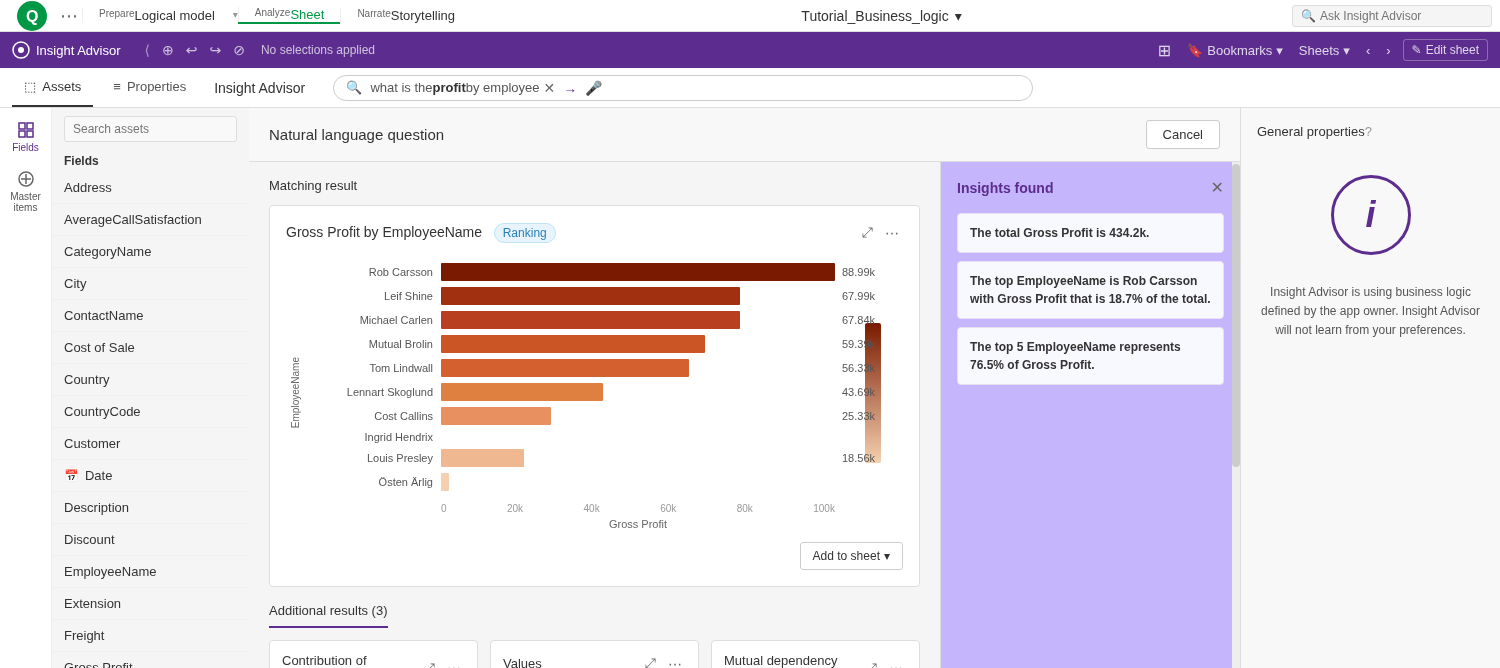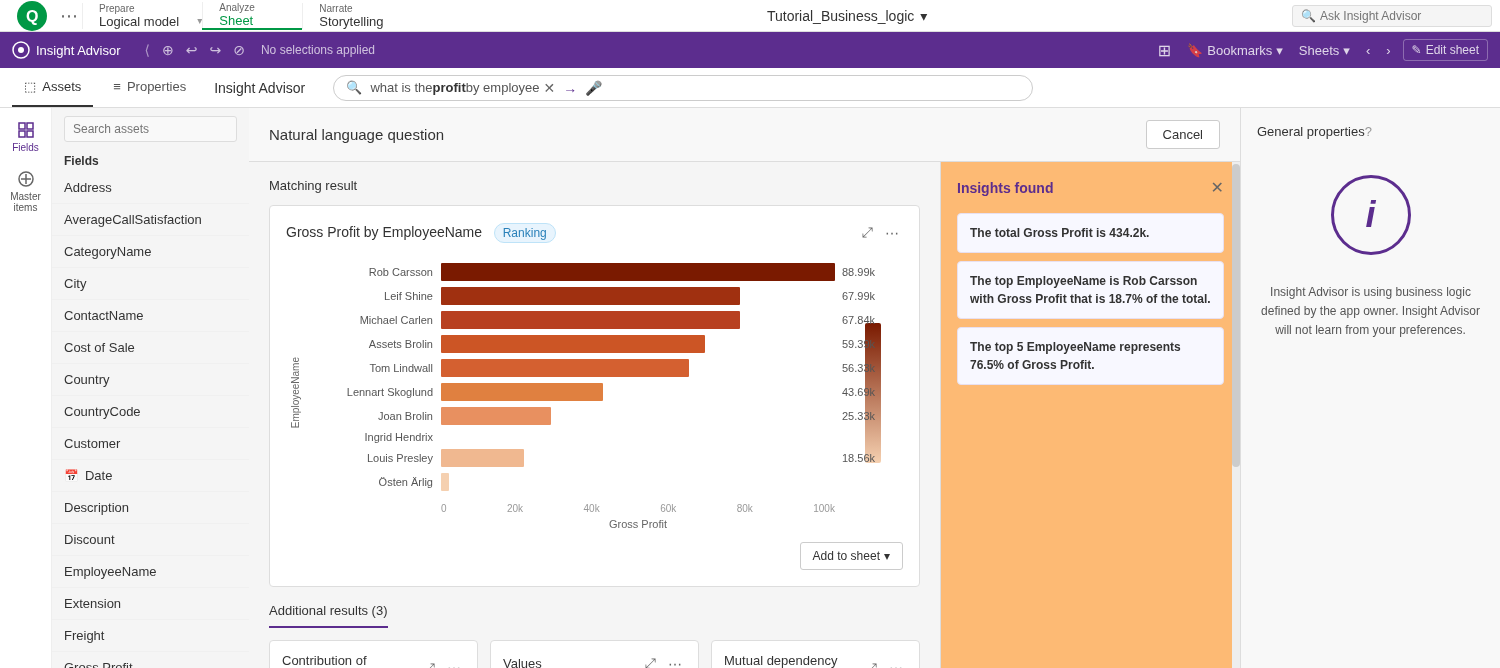--- a/index.html
+++ b/index.html
@@ -1,21 +1,21 @@
 <!DOCTYPE html>
 <html><head>
   <meta charset="utf-8">
   <style>
     * { box-sizing: border-box; margin: 0; padding: 0; }
     body { font-family: 'Segoe UI', Arial, sans-serif; font-size: 13px; background: #f5f5f5; overflow: hidden; width: 1500px; height: 668px; }
 
     
     .top-nav { display: flex; align-items: center; height: 32px; background: #fff; border-bottom: 1px solid #ddd; padding: 0 8px; gap: 0; }
     .nav-logo { display: flex; align-items: center; gap: 4px; padding: 0 8px; }
-    .nav-section { display: flex; flex-direction: column; padding: 0 16px; border-left: 1px solid #eee; cursor: pointer; min-width: 100px; }
+    .nav-section { display: flex; padding: 0 16px; border-left: 1px solid #eee; cursor: pointer; min-width: 100px; }
     .nav-section-sub { font-size: 10px; color: #666; }
     .nav-section-main { font-size: 13px; color: #333; font-weight: 500; }
     .nav-center { flex: 1; display: flex; justify-content: center; align-items: center; }
     .nav-app-name { font-size: 14px; color: #333; display: flex; align-items: center; gap: 6px; cursor: pointer; }
     .nav-right { display: flex; align-items: center; gap: 8px; margin-left: auto; }
     .nav-search-box { display: flex; align-items: center; background: #f5f5f5; border: 1px solid #ddd; border-radius: 3px; padding: 3px 8px; width: 200px; }
     .nav-search-box input { border: none; background: transparent; outline: none; font-size: 12px; color: #666; width: 100%; }
 
     
     .second-bar { display: flex; align-items: center; height: 36px; background: #5c2d8e; padding: 0 12px; gap: 8px; }
@@ -80,21 +80,21 @@
 
     
     .additional-results-header { font-size: 13px; color: #333; font-weight: 400; padding-bottom: 8px; border-bottom: 2px solid #5c2d8e; display: inline-block; }
     .additional-cards { display: flex; gap: 12px; margin-top: 12px; }
     .small-card { flex: 1; background: #fff; border: 1px solid #ddd; border-radius: 4px; padding: 12px; min-height: 80px; }
     .small-card-header { display: flex; align-items: center; justify-content: space-between; }
     .small-card-title { font-size: 13px; color: #333; font-weight: 500; }
     .badge-blue { background: #e8f4fd; color: #2980b9; border: 1px solid #bee3f8; }
 
     
-    .insights-panel { width: 300px; background: #fdba74; border-left: 1px solid #ddd; padding: 16px; position: relative; overflow-y: auto; }
+    .insights-panel { width: 300px; background: #c4b5fd; border-left: 1px solid #ddd; padding: 16px; position: relative; overflow-y: auto; }
     .insights-header { display: flex; align-items: center; justify-content: space-between; margin-bottom: 16px; }
     .insights-title { font-size: 14px; color: #5c2d8e; font-weight: 600; }
     .insights-close { background: none; border: none; cursor: pointer; font-size: 16px; color: #666; }
     .insight-card { background: #f8f8ff; border: 1px solid #e8e0f0; border-radius: 4px; padding: 10px 12px; margin-bottom: 8px; font-size: 12px; color: #333; line-height: 1.5; font-weight: bold; }
 
     
     .properties-panel { width: 260px; background: #f8f8f8; border-left: 1px solid #ddd; padding: 16px; display: flex; flex-direction: column; align-items: center; }
     .properties-title { font-size: 13px; color: #333; font-weight: 500; width: 100%; margin-bottom: 16px; display: flex; align-items: center; }
     .info-circle { width: 80px; height: 80px; border-radius: 50%; border: 3px solid #5c2d8e; display: flex; align-items: center; justify-content: center; color: #5c2d8e; font-size: 36px; margin: 20px auto; }
     .properties-text { font-size: 12px; color: #555; text-align: center; line-height: 1.6; margin-top: 8px; }
@@ -339,42 +339,42 @@
                     </div>
                   </div>
                   <div class="bar-row">
                     <div class="bar-label">Michael Carlen</div>
                     <div class="bar-container">
                       <div class="bar-fill" style="width: 76%; background-color: rgb(184, 64, 32);"></div>
                       <span class="bar-value">67.84k</span>
                     </div>
                   </div>
                   <div class="bar-row">
-                    <div class="bar-label">Assets Brolin</div>
+                    <div class="bar-label">Mutual Brolin</div>
                     <div class="bar-container">
                       <div class="bar-fill" style="width: 67%; background-color: rgb(204, 85, 37);"></div>
                       <span class="bar-value">59.39k</span>
                     </div>
                   </div>
                   <div class="bar-row">
                     <div class="bar-label">Tom Lindwall</div>
                     <div class="bar-container">
                       <div class="bar-fill" style="width: 63%; background-color: rgb(212, 96, 48);"></div>
                       <span class="bar-value">56.33k</span>
                     </div>
                   </div>
                   <div class="bar-row">
                     <div class="bar-label">Lennart Skoglund</div>
                     <div class="bar-container">
                       <div class="bar-fill" style="width: 41%; background-color: rgb(224, 128, 64);"></div>
                       <span class="bar-value">43.69k</span>
                     </div>
                   </div>
                   <div class="bar-row">
-                    <div class="bar-label">Joan Brolin</div>
+                    <div class="bar-label">Cost Callins</div>
                     <div class="bar-container">
                       <div class="bar-fill" style="width: 28%; background-color: rgb(232, 144, 96);"></div>
                       <span class="bar-value">25.33k</span>
                     </div>
                   </div>
                   <div class="bar-row">
                     <div class="bar-label">Ingrid Hendrix</div>
                   </div>
                   <div class="bar-row">
                     <div class="bar-label">Louis Presley</div>

